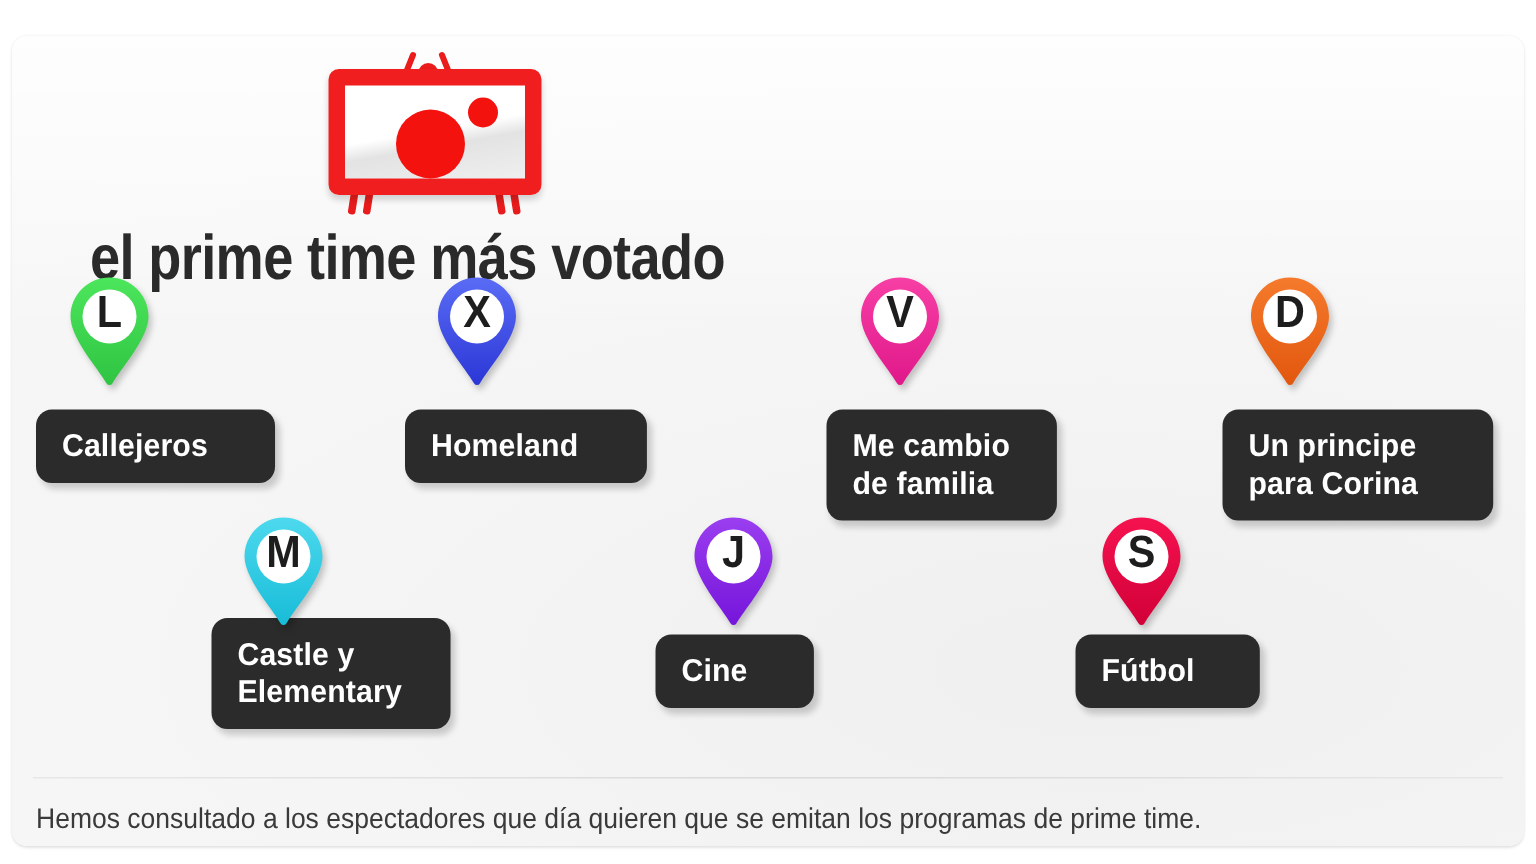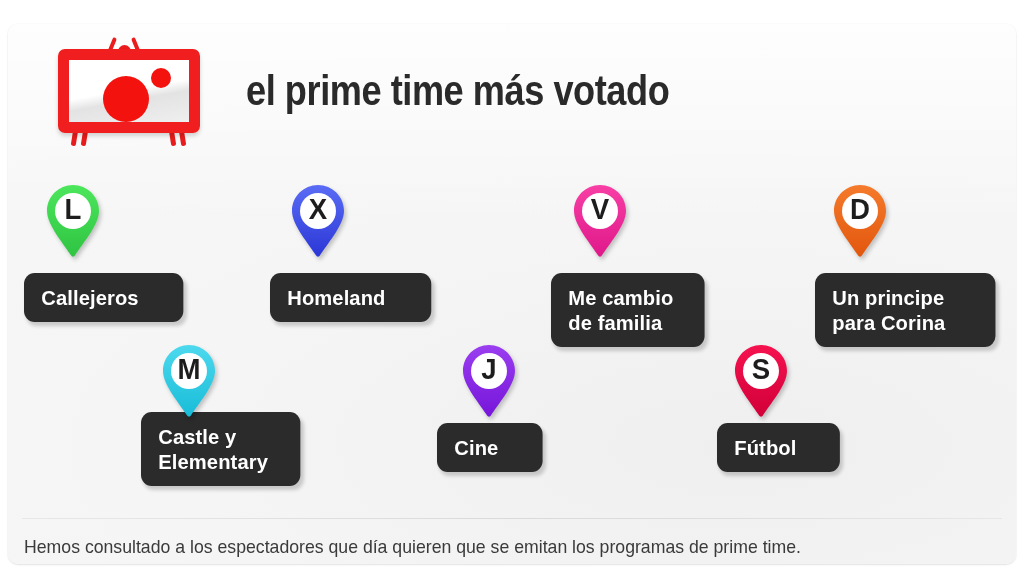--- a/index.html
+++ b/index.html
@@ -42,25 +42,26 @@
     content: "";
     position: absolute;
     left: 0; top: 0; right: 0; height: 200px;
     background: linear-gradient(180deg, rgba(255,255,255,0.85), rgba(255,255,255,0));
     pointer-events: none;
   }
 
   
   .header {
     position: absolute;
-    left: 36px;
+    left: 10px;
     top: 2px;
     display: flex;
     align-items: center;
     height: 130px;
+    flex-direction: column;
   }
 
   
   .tv-logo {
     position: relative;
     width: 160px;
     height: 125px;
     flex: 0 0 auto;
   }
   .tv-antenna {

